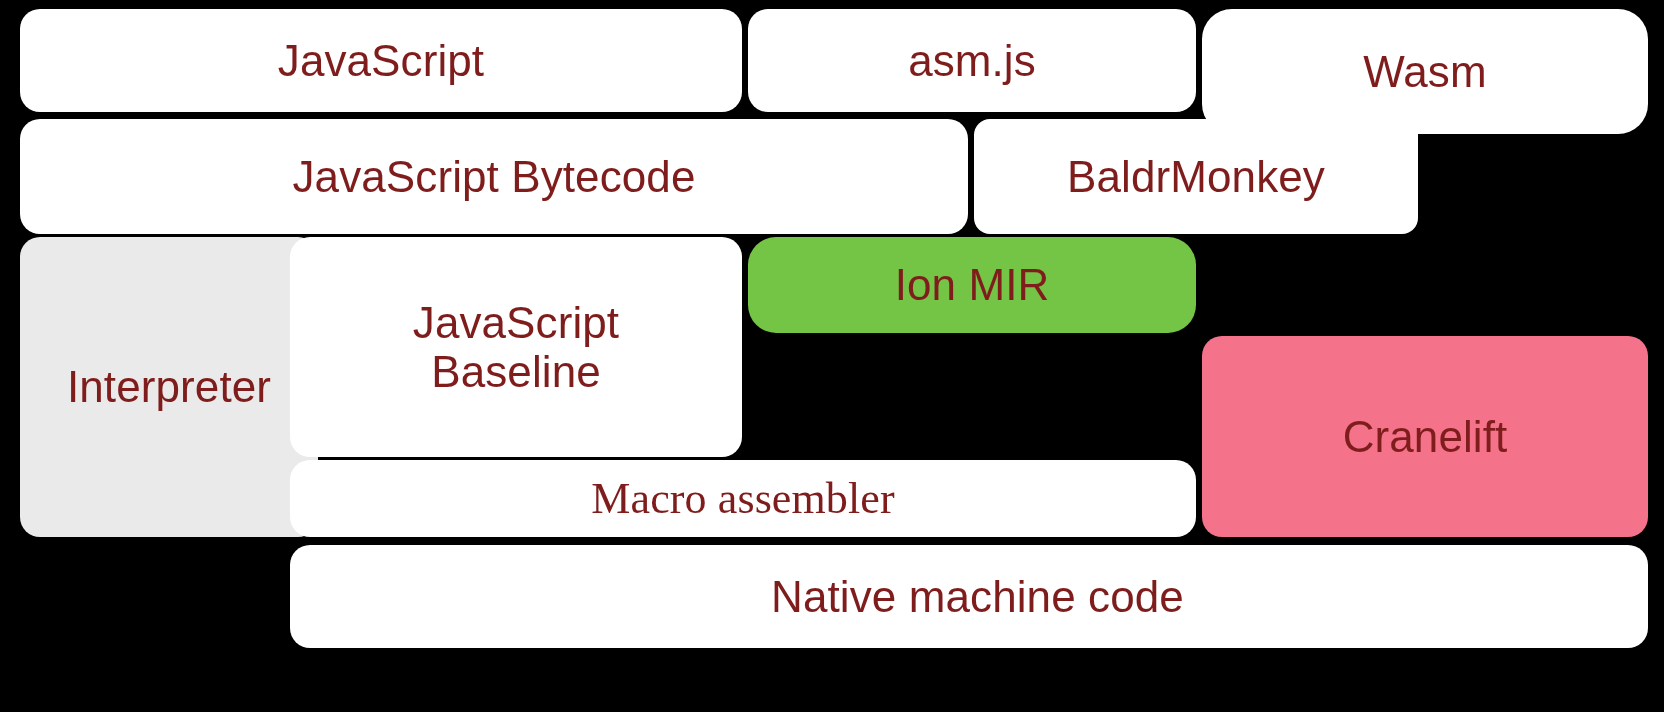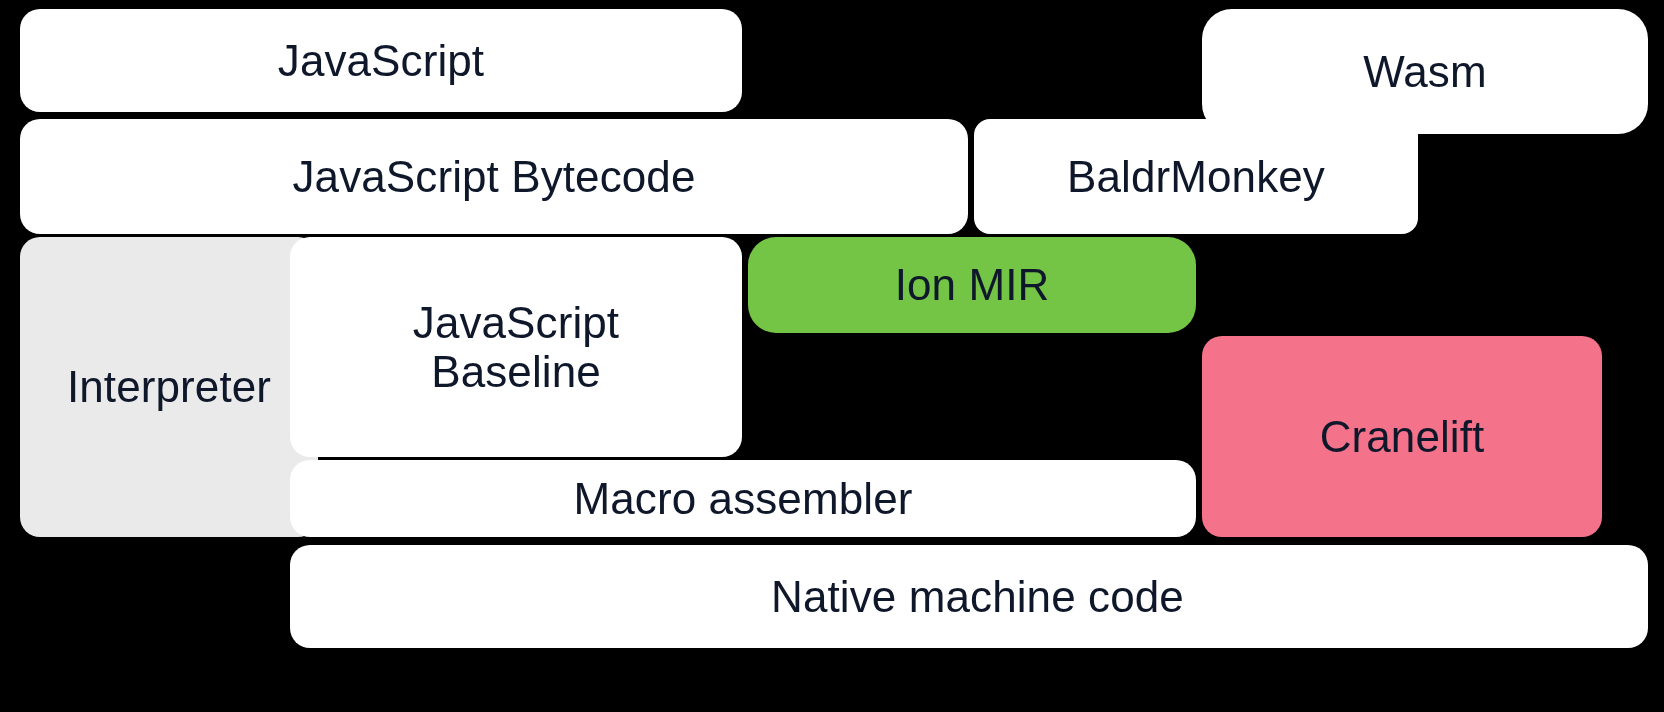--- a/index.html
+++ b/index.html
@@ -17,21 +17,21 @@
   }
   .node {
     position: absolute;
     box-sizing: border-box;
     display: flex;
     align-items: center;
     justify-content: center;
     text-align: center;
     border-radius: 20px;
     background: #ffffff;
-    color: #0f172a;
+    color: #7f1d1d;
     font-size: 44px;
     line-height: 1.12;
     font-weight: 400;
     letter-spacing: 0.1px;
     white-space: pre-line;
     padding: 0 8px;
     user-select: none;
   }
   .fill-white   { background: #ffffff; }
   .fill-grey    { background: #eaeaea; }
@@ -43,32 +43,33 @@
   #n-asmjs             { left:748px;  top:9px;   width:448px; height:103px; }
   #n-wasm              { left:1202px; top:9px;   width:446px; height:125px;border-radius:30px; }
   
   #n-js-bytecode       { left:20px;   top:119px; width:948px; height:115px; }
   #n-baldrmonkey       { left:974px;  top:119px; width:444px; height:115px;border-radius:16px; }
   
   #n-interpreter       { left:20px;   top:237px; width:298px; height:300px; }
   #n-js-baseline       { left:290px;  top:237px; width:452px; height:220px; }
   #n-ion-mir           { left:748px;  top:237px; width:448px; height:96px;border-radius:28px;  }
   #n-ion-lir           { left:748px;  top:336px; width:448px; height:96px;  }
-  #n-macro-assembler   { left:290px;  top:460px; width:906px; height:77px;  }
-  #n-cranelift         { left:1202px; top:336px; width:400px; height:201px; }
+  #n-macro-assembler   { left:290px;  top:460px; width:906px; height:77px;font-family:Liberation Serif, serif;  }
+  #n-cranelift         { left:1202px; top:336px; width:446px; height:201px; }
   
   #n-native-code       { left:290px;  top:545px; width:1358px;height:103px;padding-left:25px; }
 </style>
 </head>
 <body>
 
 <div id="stage">
 
   <div class="node fill-white" id="n-javascript">JavaScript</div>
 
+  <div class="node fill-white" id="n-asmjs">asm.js</div>
 
   <div class="node fill-white" id="n-wasm">Wasm</div>
 
   <div class="node fill-white" id="n-js-bytecode">JavaScript Bytecode</div>
 
   <div class="node fill-white" id="n-baldrmonkey">BaldrMonkey</div>
 
   <div class="node fill-grey" id="n-interpreter">Interpreter</div>
 
   <div class="node fill-white" id="n-js-baseline">JavaScript

